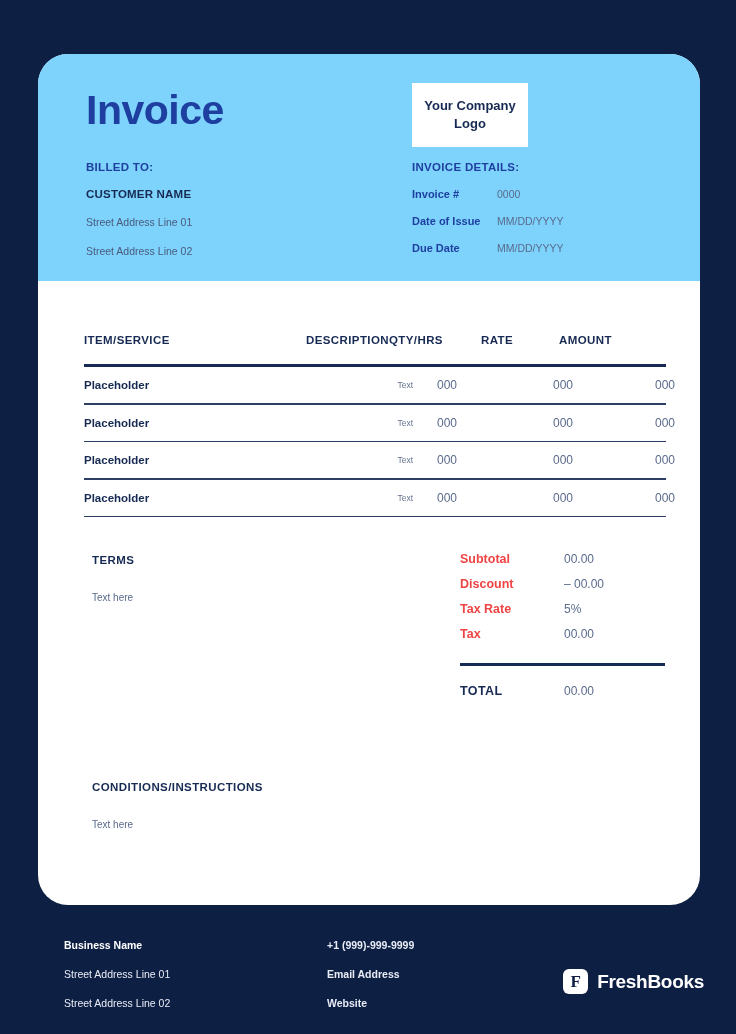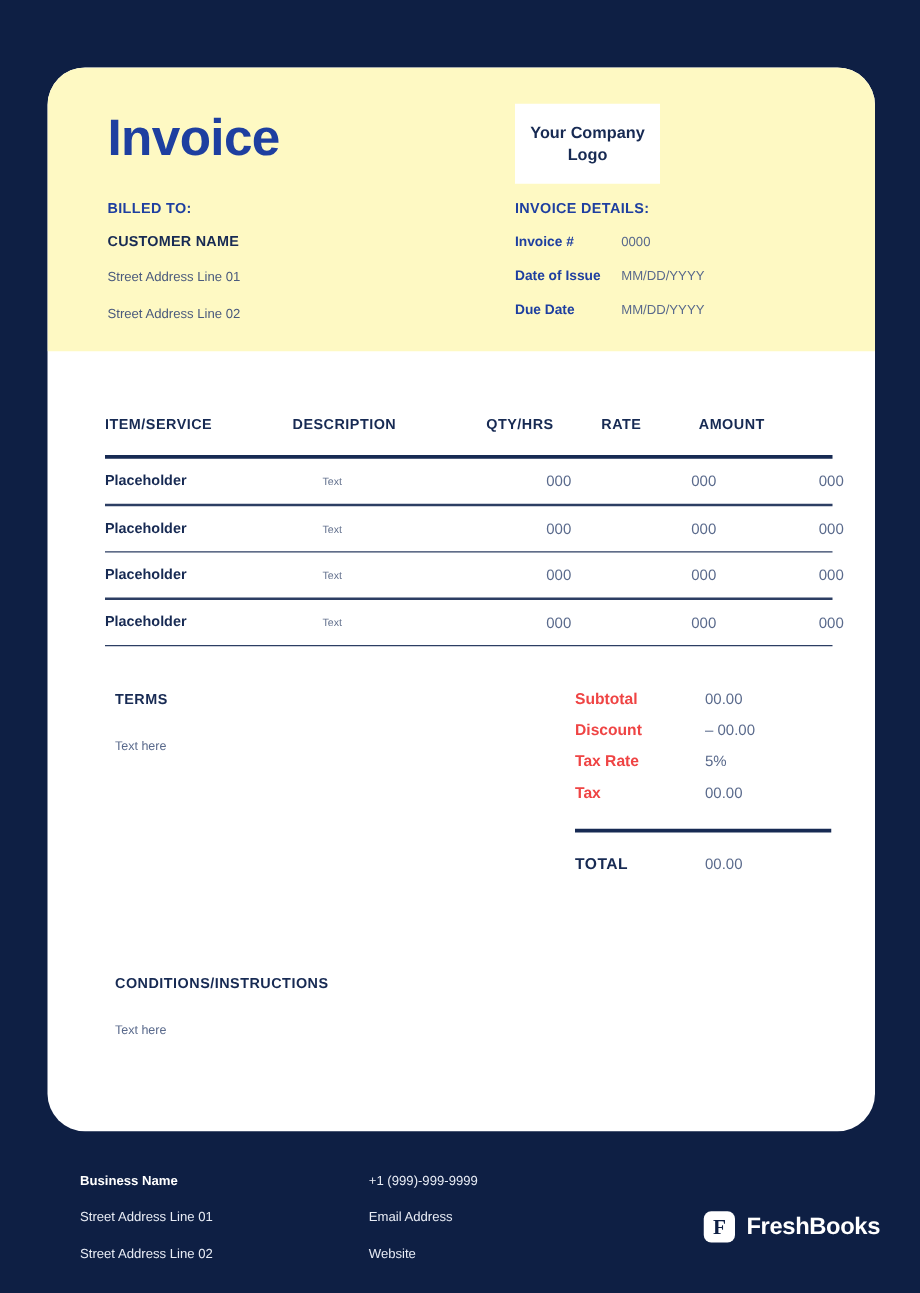--- a/index.html
+++ b/index.html
@@ -27,21 +27,21 @@
     overflow: hidden;
   }
 
   
   .header-band {
     position: absolute;
     left: 0;
     top: 0;
     width: 662px;
     height: 227px;
-    background: #fef9c3;
+    background: #7dd3fc;
   }
 
   .invoice-title {
     position: absolute;
     left: 48px;
     top: 36px;
     font-size: 41px;
     font-weight: bold;
     color: #1e3fa0;
     letter-spacing: -0.5px;
@@ -127,21 +127,21 @@
     display: flex;
     padding-bottom: 18px;
   }
   .table-head div {
     font-size: 11.5px;
     font-weight: bold;
     color: #172a53;
     letter-spacing: 0.4px;
   }
   .col-item   { width: 150px; flex: 0 0 150px; }
-  .col-desc   { width: 155px; flex: 0 0 155px; }
+  .col-desc   { width: 155px; flex: 0 0 155px; text-align: right; }
   .col-qty    { width: 92px;  flex: 0 0 92px; }
   .col-rate   { width: 78px;  flex: 0 0 78px; }
   .col-amount { width: 100px; flex: 0 0 100px; }
 
   .rule-thick {
     height: 3px;
     background: #172a53;
     width: 100%;
   }
   .rule-thin {
@@ -243,23 +243,24 @@
     height: 109px;
   }
   .footer-col-a {
     position: absolute;
     left: 64px;
     top: 14px;
     width: 230px;
   }
   .footer-col-b {
     position: absolute;
-    left: 295px;
+    left: 327px;
     top: 14px;
     width: 210px;
+    font-weight: bold;
   }
   .footer-strong {
     font-size: 10.5px;
     font-weight: bold;
     color: #ffffff;
     margin: 0 0 17px 0;
   }
   .footer-line {
     font-size: 10.5px;
     color: #e8ecf5;

